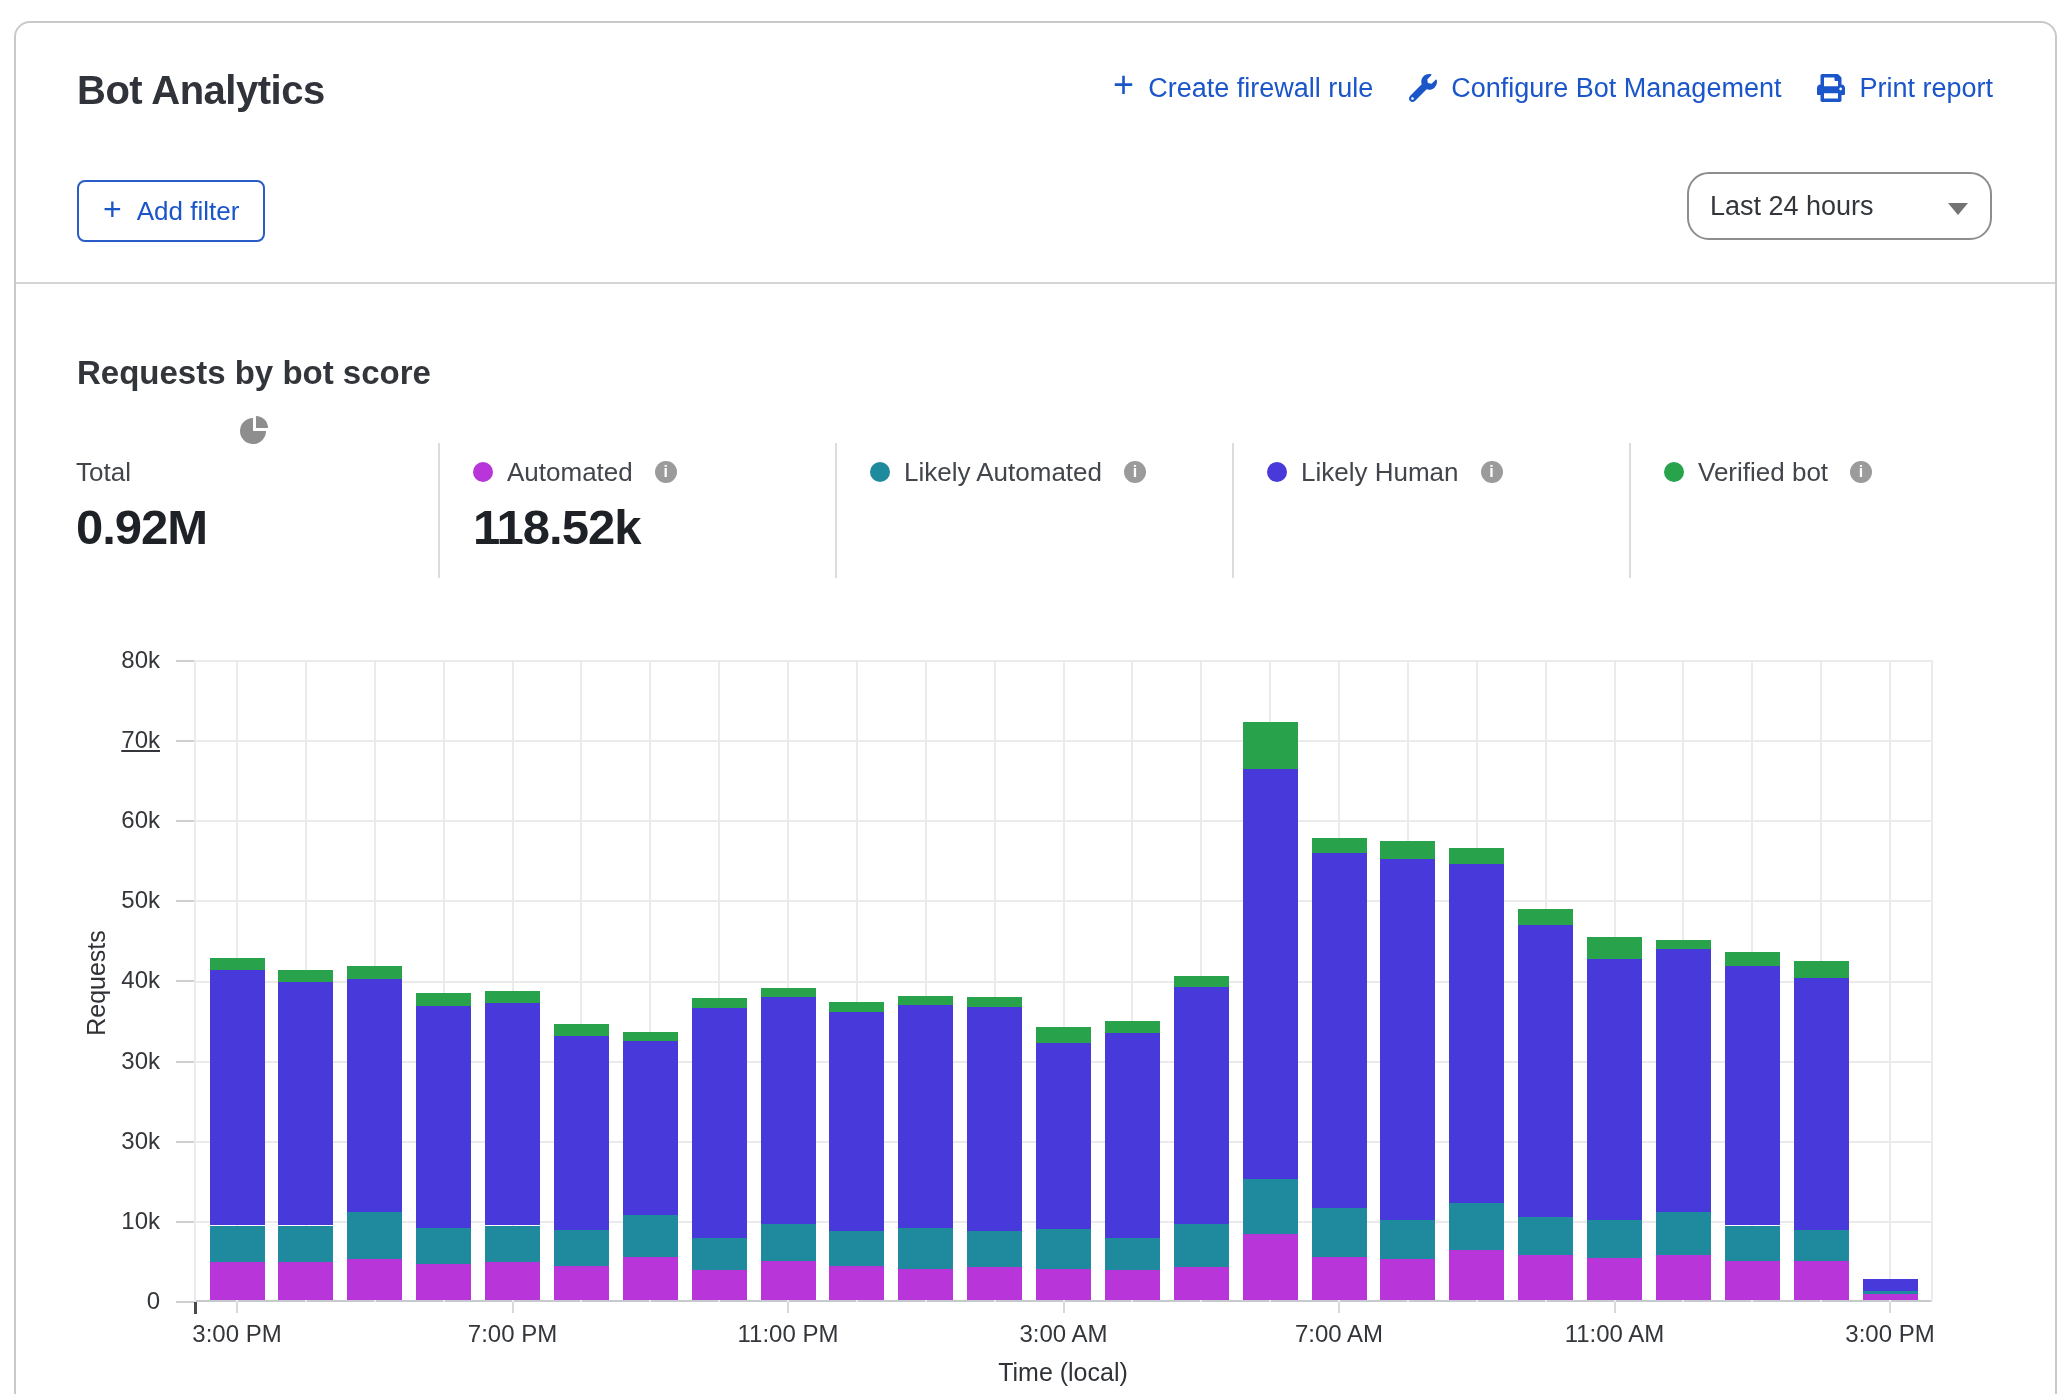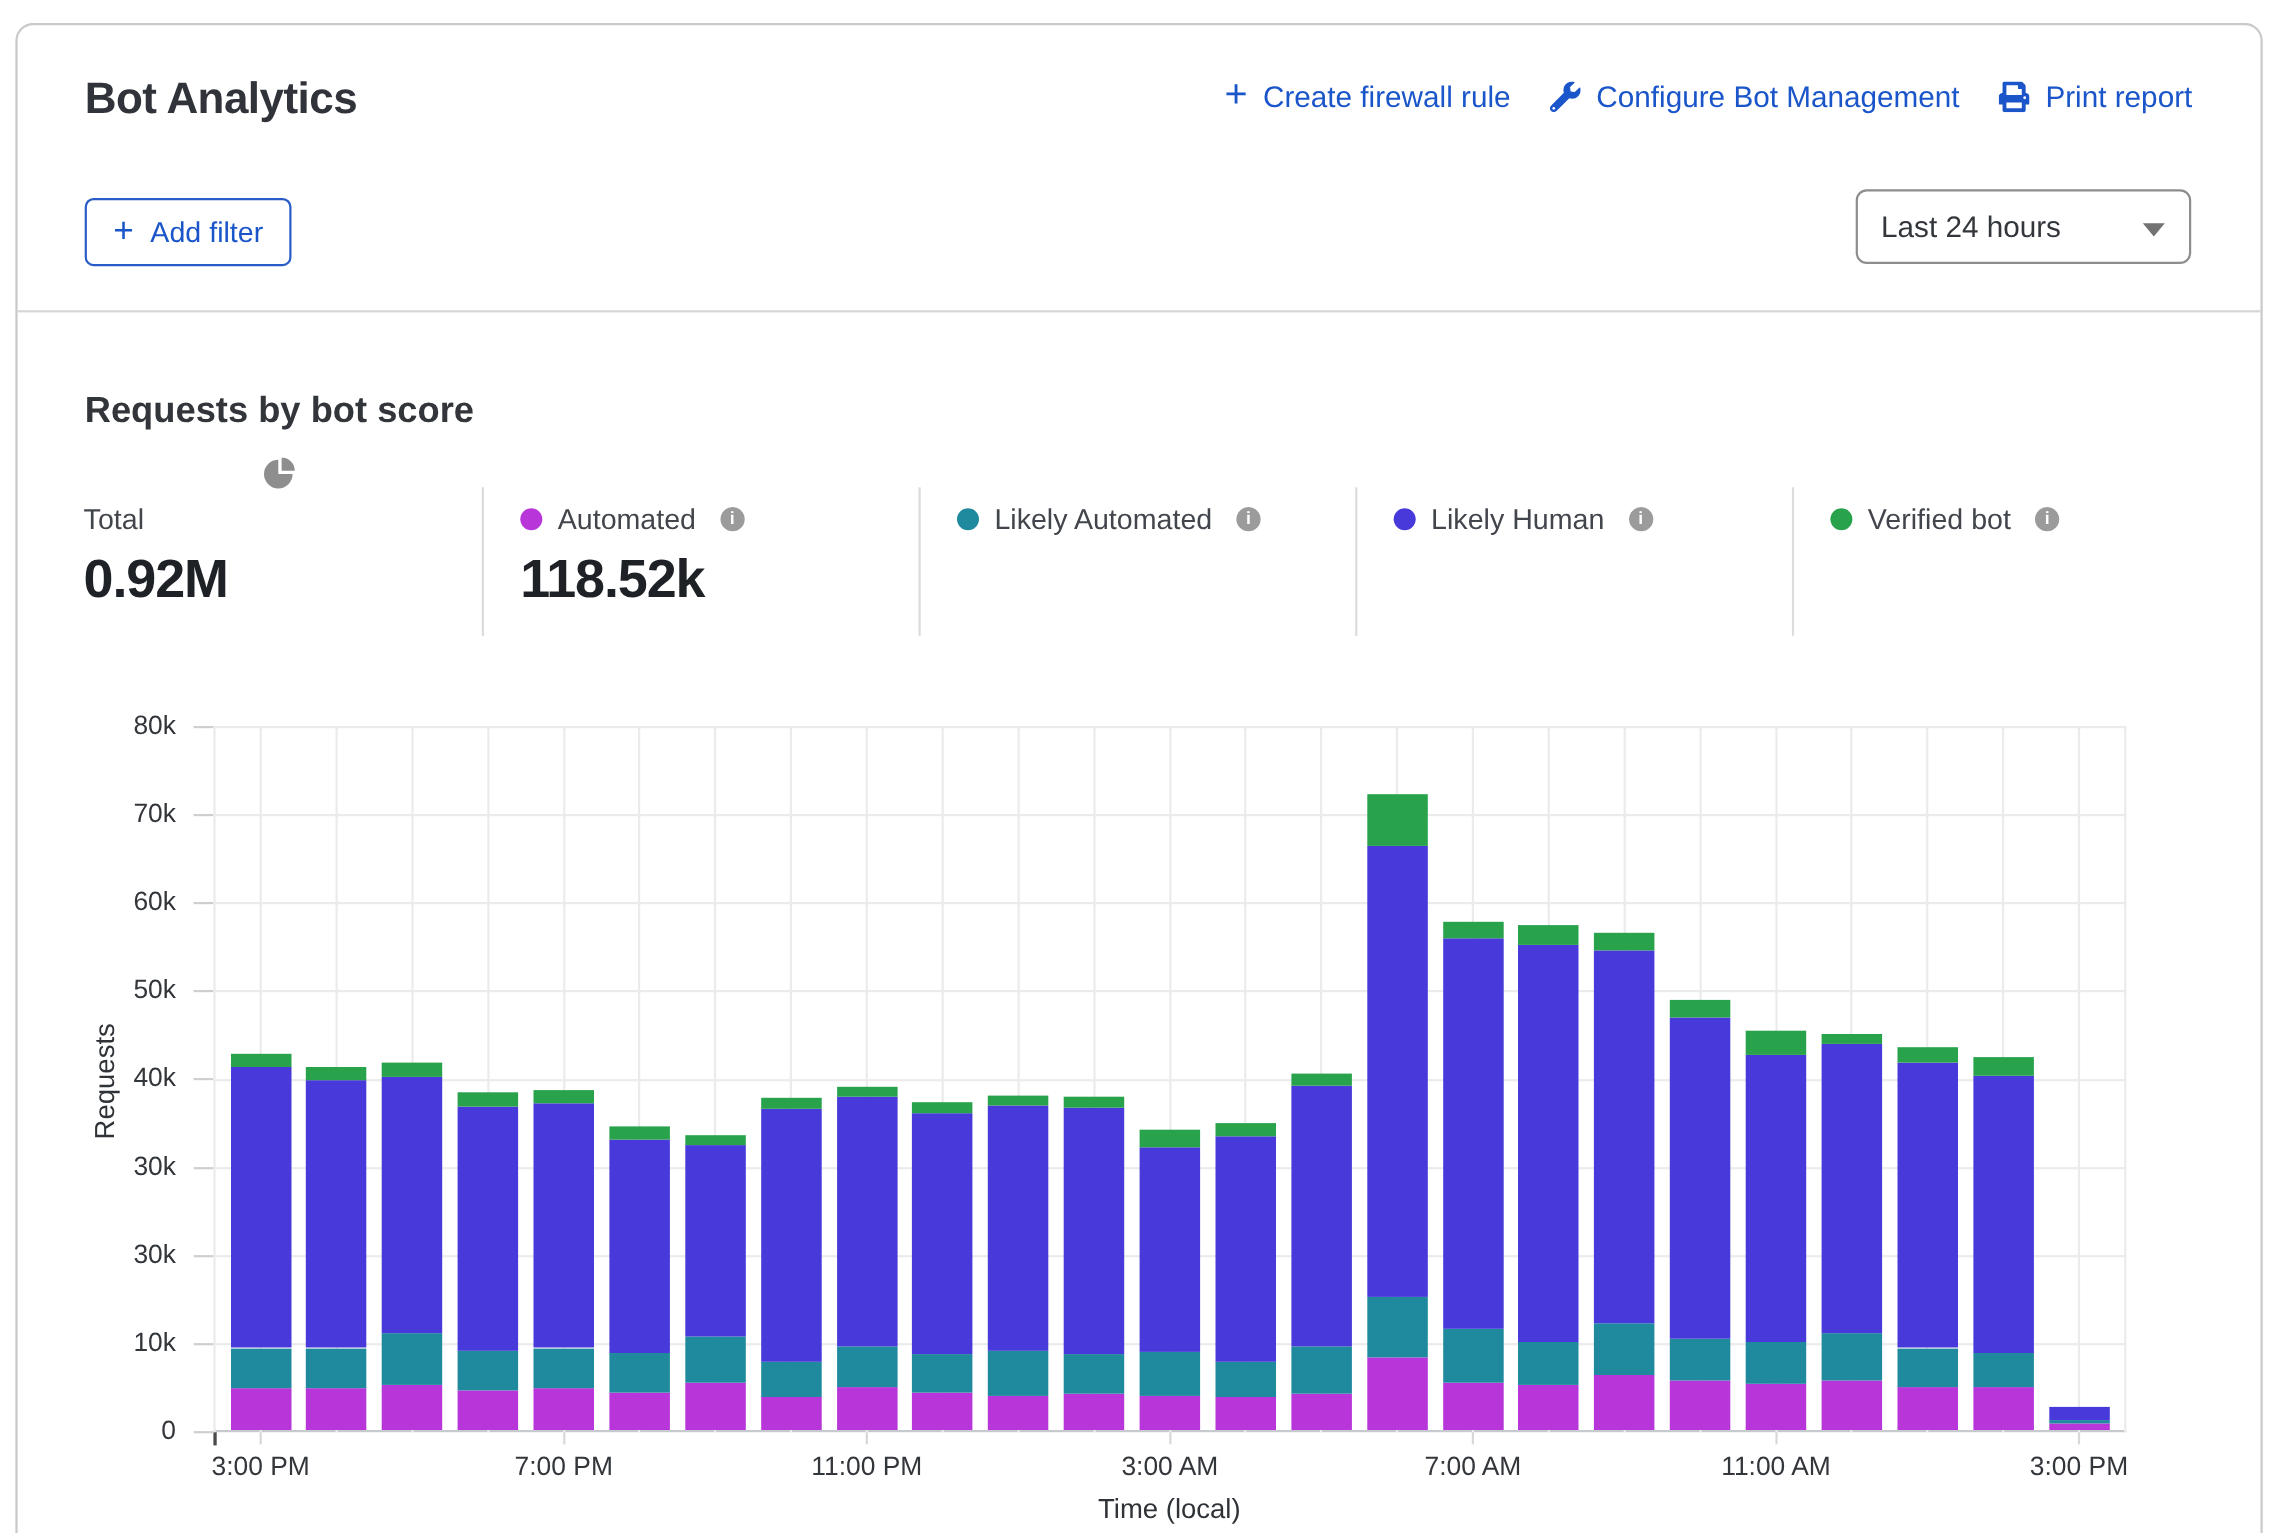--- a/index.html
+++ b/index.html
@@ -5,21 +5,21 @@
 * { margin:0; padding:0; box-sizing:border-box; }
 html,body { width:2070px; height:1394px; background:#fff; font-family:"Liberation Sans",sans-serif; position:relative; overflow:hidden; }
 .card { position:absolute; left:14px; top:21px; width:2043px; height:1500px; border:2px solid #c9c9c9; border-radius:16px; background:#fff; }
 .page-title { position:absolute; left:77px; top:68px; font-size:40px; font-weight:700; color:#30343a; letter-spacing:-0.5px; }
 .actions { position:absolute; top:70px; right:77px; display:flex; align-items:center; gap:36px; }
 .action { display:flex; align-items:center; gap:14px; color:#1a55c9; font-size:27px; cursor:pointer; text-decoration:none; }
 .plus-glyph { font-size:36px; font-weight:500; line-height:1; position:relative; top:-3px; }
 .action svg { display:block; }
 .add-filter { position:absolute; left:77px; top:180px; height:62px; display:flex; align-items:center; gap:15px; padding:0 24px; border:2px solid #2a5cc8; border-radius:8px; color:#1a55c9; font-size:26px; background:#fff; cursor:pointer; font-family:inherit; }
 .add-filter .plus-glyph { font-size:32px; top:-2px; }
-.select { position:absolute; left:1687px; top:172px; width:305px; height:68px; border:2px solid #8d8d8d; border-radius:10px; display:flex; align-items:center; padding:0 21px; font-size:27px; color:#33373c; background:#fff; cursor:pointer; }
+.select { position:absolute; left:1687px; top:172px; width:305px; height:68px; border:2px solid #8d8d8d; border-radius:22px; display:flex; align-items:center; padding:0 21px; font-size:27px; color:#33373c; background:#fff; cursor:pointer; }
 .caret { position:absolute; right:22px; top:29px; width:0; height:0; border-left:10px solid transparent; border-right:10px solid transparent; border-top:12px solid #737373; }
 .hdr-divider { position:absolute; left:0; right:0; top:259px; border-top:2px solid #d5d5d5; }
 .section-title-row { position:absolute; left:77px; top:354px; display:flex; align-items:center; gap:24px;flex-direction:column; }
 .section-title { font-size:33px; font-weight:700; color:#32363b; }
 .stat { position:absolute; top:457px; }
 .stat-0 { left:76px; } .stat-1 { left:473px; } .stat-2 { left:870px; } .stat-3 { left:1267px; } .stat-4 { left:1664px; }
 .dot-row { display:flex; align-items:center; gap:14px; height:30px; }
 .dot { width:20px; height:20px; border-radius:50%; }
 .stat-label { font-size:26px; color:#42464c; }
 .info-icon { width:22px; height:22px; border-radius:50%; background:#9b9b9b; color:#fff; font-size:16px; font-weight:700; display:flex; align-items:center; justify-content:center; margin-left:8px; font-style:normal; }
@@ -273,21 +273,21 @@
     <div class="axis-label ylab" style="left: 40px; width: 120px; top: 1127px;">30k</div>
     <div class="ytick" style="top: 1141px;"></div>
     <div class="axis-label ylab" style="left: 40px; width: 120px; top: 1047px;">30k</div>
     <div class="ytick" style="top: 1061px;"></div>
     <div class="axis-label ylab" style="left: 40px; width: 120px; top: 966px;">40k</div>
     <div class="ytick" style="top: 980px;"></div>
     <div class="axis-label ylab" style="left: 40px; width: 120px; top: 886px;">50k</div>
     <div class="ytick" style="top: 900px;"></div>
     <div class="axis-label ylab" style="left: 40px; width: 120px; top: 806px;">60k</div>
     <div class="ytick" style="top: 820px;"></div>
-    <div class="axis-label ylab" style="left: 40px; width: 120px; top: 726px;">70k</div>
+    <div class="axis-label ylab" style="left: 40px; width: 120px; top: 726px; text-decoration: underline;">70k</div>
     <div class="ytick" style="top: 740px;"></div>
     <div class="axis-label ylab" style="left: 40px; width: 120px; top: 646px;">80k</div>
     <div class="ytick" style="top: 660px;"></div>
     <div class="axis-label xlab" style="left: 107px; width: 260px; top: 1320px;">3:00 PM</div>
     <div class="xtick" style="left: 236px;"></div>
     <div class="axis-label xlab" style="left: 382.5px; width: 260px; top: 1320px;">7:00 PM</div>
     <div class="xtick" style="left: 511.5px;"></div>
     <div class="axis-label xlab" style="left: 658px; width: 260px; top: 1320px;">11:00 PM</div>
     <div class="xtick" style="left: 787px;"></div>
     <div class="axis-label xlab" style="left: 933.5px; width: 260px; top: 1320px;">3:00 AM</div>

